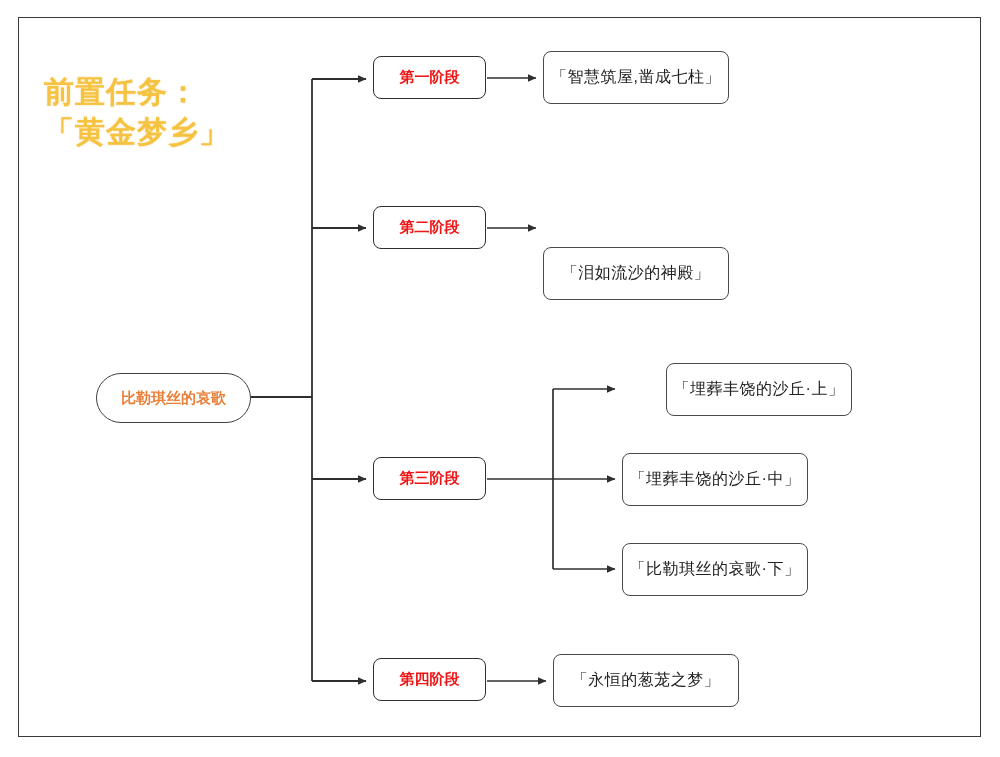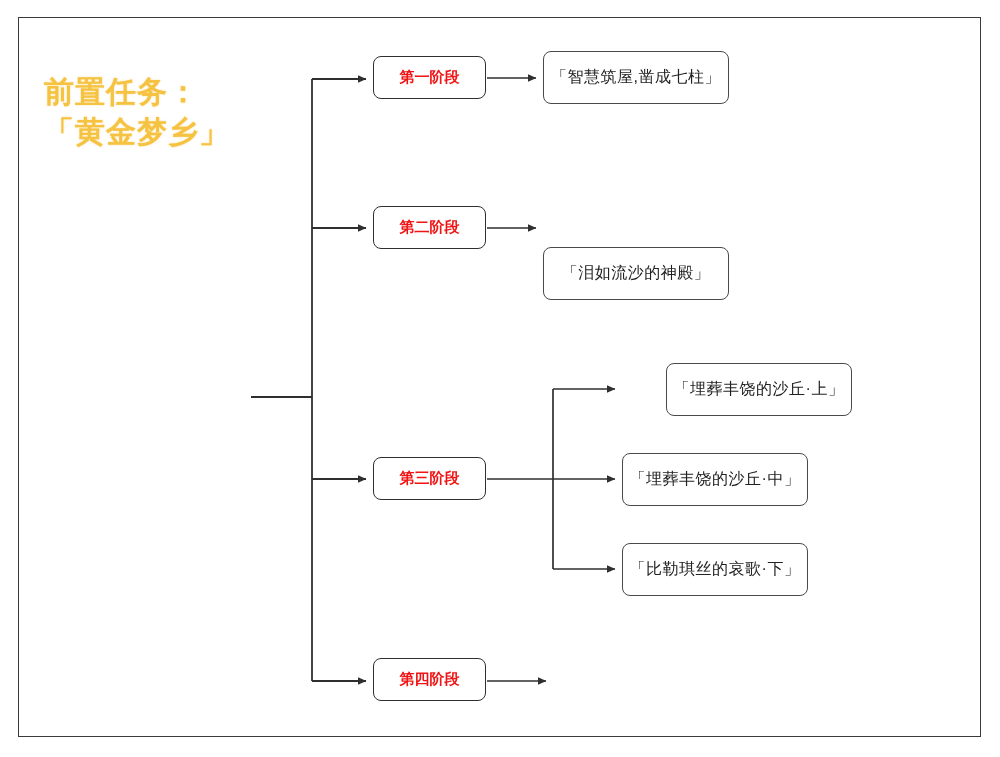--- a/index.html
+++ b/index.html
@@ -85,25 +85,27 @@
     <path d="M553,389 L615,389" stroke="#2f2f2f" stroke-width="1.7" fill="none" marker-end="url(#arrow)"></path>
     <path d="M553,479 L615,479" stroke="#2f2f2f" stroke-width="1.7" fill="none" marker-end="url(#arrow)"></path>
     <path d="M553,569 L615,569" stroke="#2f2f2f" stroke-width="1.7" fill="none" marker-end="url(#arrow)"></path>
 
     <path d="M487,681 L546,681" stroke="#2f2f2f" stroke-width="1.7" fill="none" marker-end="url(#arrow)"></path>
   </svg>
 
   <div class="title"><span>前置任务：</span>
 <span>「黄金梦乡」</span></div>
 
+  <div class="node root">比勒琪丝的哀歌</div>
 
   <div class="node stage stage-1">第一阶段</div>
   <div class="node stage stage-2">第二阶段</div>
   <div class="node stage stage-3">第三阶段</div>
   <div class="node stage stage-4">第四阶段</div>
 
   <div class="node leaf leaf-1">「智慧筑屋,凿成七柱」</div>
   <div class="node leaf leaf-2">「泪如流沙的神殿」</div>
   <div class="node leaf leaf-d1">「埋葬丰饶的沙丘·上」</div>
   <div class="node leaf leaf-d2">「埋葬丰饶的沙丘·中」</div>
   <div class="node leaf leaf-d3">「比勒琪丝的哀歌·下」</div>
+  <div class="node leaf leaf-4">「永恒的葱茏之梦」</div>
 
 </div>
 
 </body></html>

